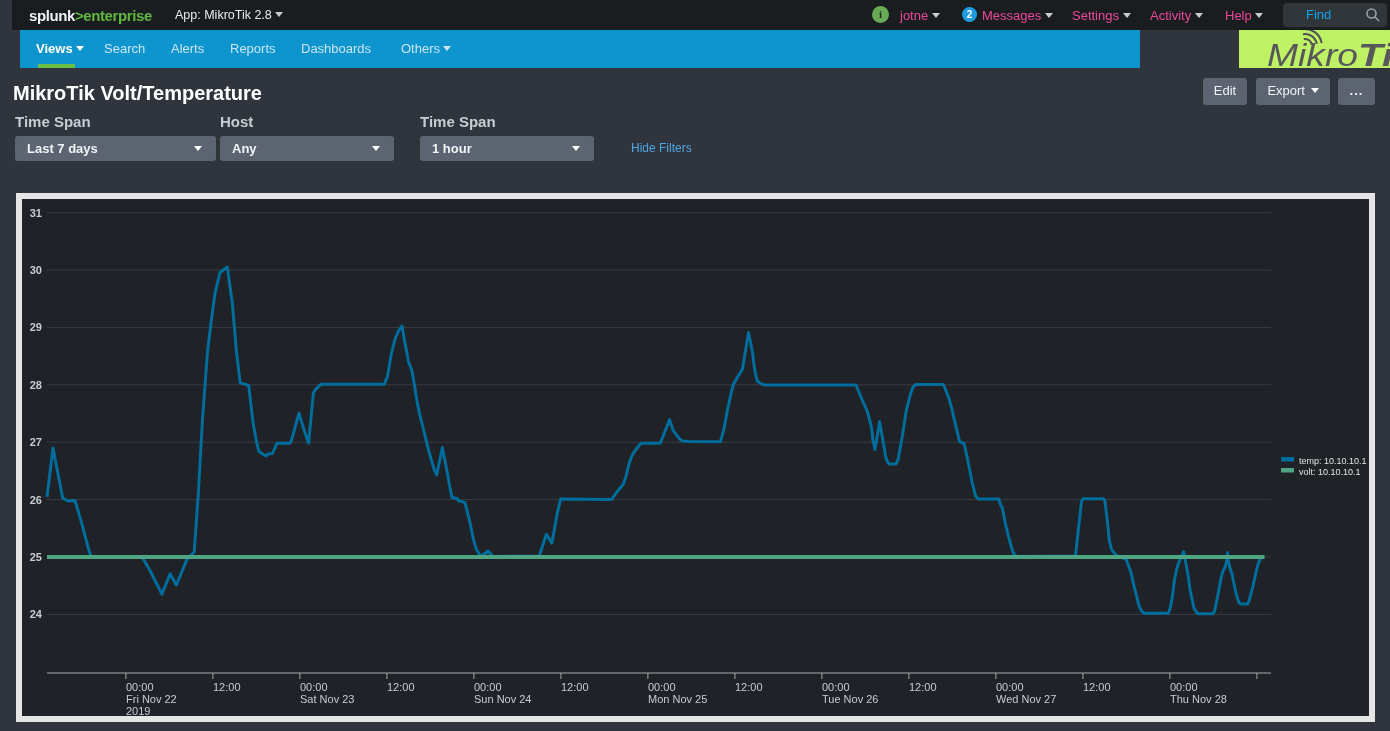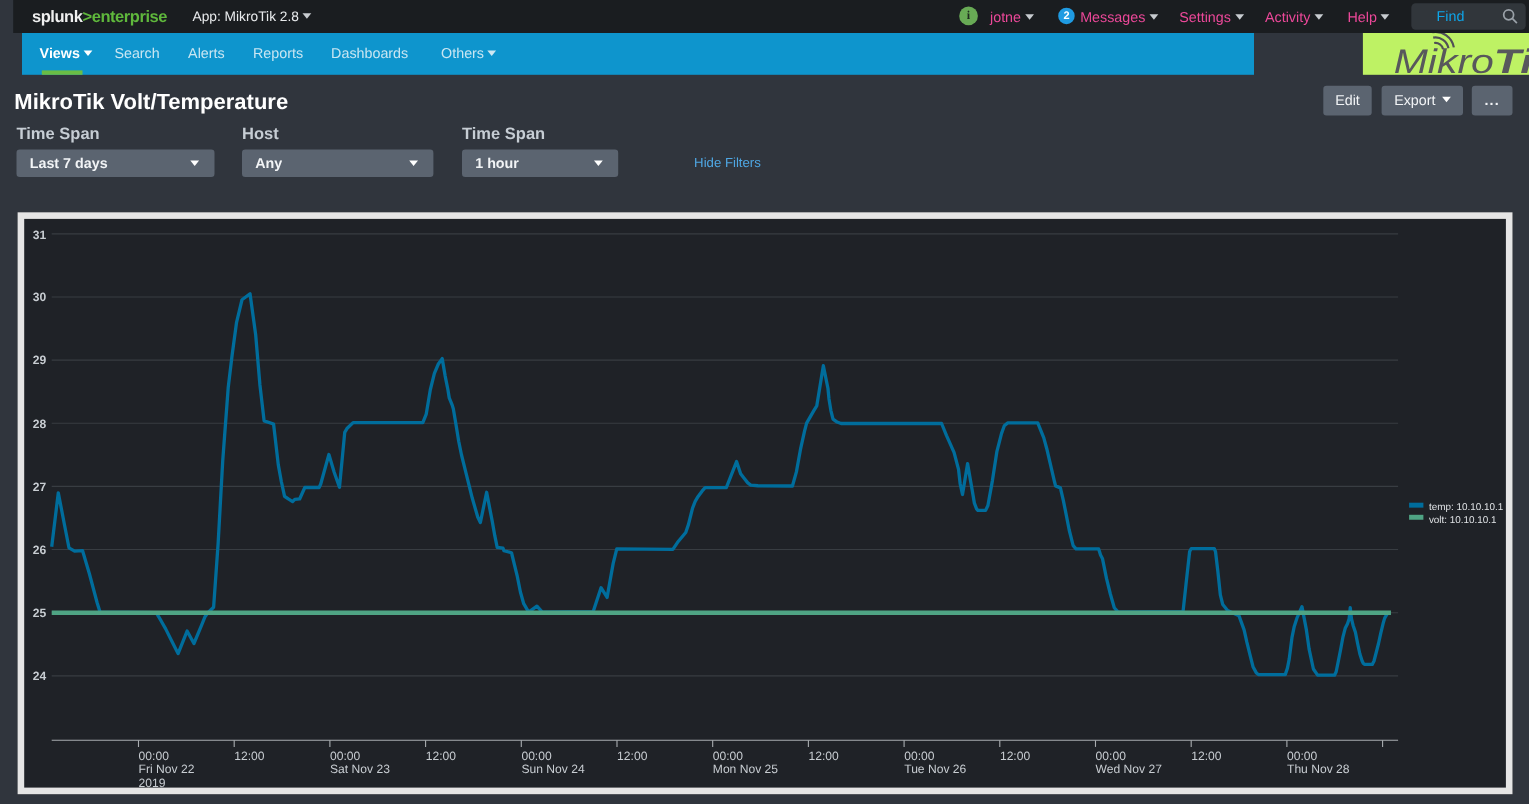--- a/index.html
+++ b/index.html
@@ -67,23 +67,23 @@
     </svg>
   </div>
 </div>
 <h1>MikroTik Volt/Temperature</h1>
 <div class="btn" style="left:1203px; width:44px;">Edit</div>
 <div class="btn" style="left:1256px; width:74px;">Export <span class="tcaret" style="margin-left:2px"></span></div>
 <div class="btn" style="left:1338px; width:37px; font-weight:bold; letter-spacing:1px;">...</div>
 <div class="flabel" style="left:15px;">Time Span</div>
 <div class="flabel" style="left:220px;">Host</div>
 <div class="flabel" style="left:420px;">Time Span</div>
-<div class="dd" style="left:15px; width:180px;">Last 7 days<span class="dcaret"></span></div>
+<div class="dd" style="left:15px; width:201px;">Last 7 days<span class="dcaret"></span></div>
 <div class="dd" style="left:220px; width:174px;">Any<span class="dcaret"></span></div>
-<div class="dd" style="left:420px; width:142px;">1 hour<span class="dcaret"></span></div>
+<div class="dd" style="left:420px; width:174px;">1 hour<span class="dcaret"></span></div>
 <div class="hidef">Hide Filters</div>
 <div class="panel">
 <svg width="1357" height="527" viewBox="17 194 1357 527" style="position:absolute;left:0;top:0">
 
   <g stroke="#383d42" stroke-width="1">
     <line x1="42" y1="207.6" x2="1266" y2="207.6"></line>
     <line x1="42" y1="265" x2="1266" y2="265"></line>
     <line x1="42" y1="322.4" x2="1266" y2="322.4"></line>
     <line x1="42" y1="379.8" x2="1266" y2="379.8"></line>
     <line x1="42" y1="437.2" x2="1266" y2="437.2"></line>

